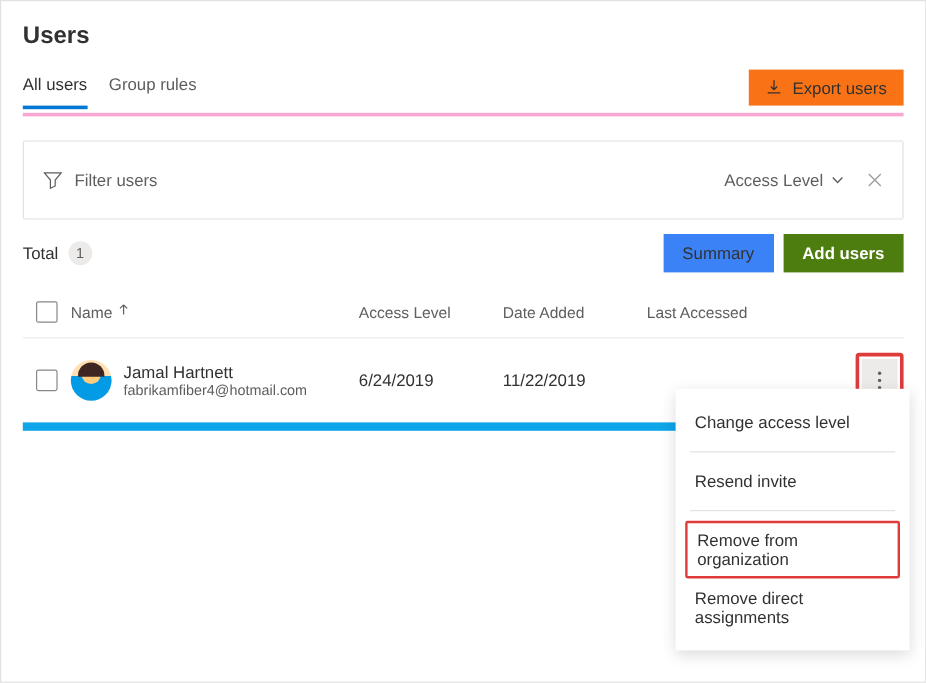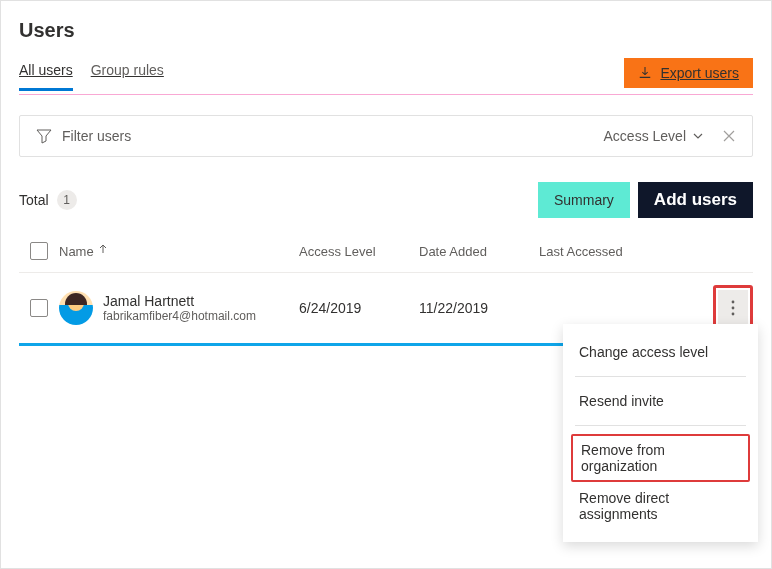--- a/index.html
+++ b/index.html
@@ -1,39 +1,39 @@
 <!DOCTYPE html>
 <html><head>
 <meta charset="utf-8">
 <style>
 * { box-sizing: border-box; margin: 0; padding: 0; }
 body { font-family: "Segoe UI", -apple-system, sans-serif; font-size: 14px; color: #323130; background: #fff; width: 772px; height: 569px; border: 1px solid #e1e1e1; overflow: hidden; position: relative; }
 .container { padding: 18px 18px 0 18px; }
 .page-title { font-size: 20px; font-weight: 600; color: #323130; margin-bottom: 16px; }
-.tab-row { display: flex; align-items: center; border-bottom: 1px solid #f9a8d4; position: relative; text-decoration: underline; }
+.tab-row { display: flex; align-items: center; border-bottom: 3px solid #f9a8d4; position: relative; }
 .tabs { display: flex; gap: 18px; }
 .tab { padding: 0 0 10px 0; font-size: 14px; color: #605e5c; cursor: pointer; border-bottom: 3px solid transparent; }
 .tab.active { color: #323130; border-bottom: 3px solid #0078d4; }
 .export-btn { margin-left: auto; display: flex; align-items: center; gap: 8px; background: #f97316; border: none; padding: 7px 14px; font-size: 14px; cursor: pointer; color: #323130; margin-bottom: 6px; }
-.filter-bar { margin-top: 20px; border: 1px solid #e1e1e1; border-radius: 2px; display: flex; align-items: center; padding: 12px 16px; color: #605e5c; }
+.filter-bar { margin-top: 20px; border: 1px solid #e1e1e1; border-radius: 2px; display: flex; align-items: center; padding: 24px 16px; color: #605e5c; }
 .filter-bar .filt { display: flex; align-items: center; gap: 10px; flex: 1; }
 .filter-right { display: flex; align-items: center; gap: 18px; color: #605e5c; }
 .access-level { display: flex; align-items: center; gap: 6px; cursor: pointer; }
 .close-x { cursor: pointer; color: #a19f9d; }
-.section { margin-top: 25px; }
+.section { margin-top: 12px; }
 .total-row { display: flex; align-items: center; }
 .total-label { font-size: 14px; color: #323130; margin-right: 8px; }
 .badge { background: #edebe9; border-radius: 10px; min-width: 20px; height: 20px; display: inline-flex; align-items: center; justify-content: center; font-size: 12px; color: #605e5c; padding: 0 6px; }
 .btn-group { margin-left: auto; display: flex; gap: 8px; }
-.btn-secondary { background: #5eead4; border: none; padding: 8px 16px; font-size: 14px; cursor: pointer; color: #323130; }
-.btn-primary { background: #0f172a; border: none; padding: 8px 16px; font-size: 17px; cursor: pointer; color: #fff; font-weight: 600; }
+.btn-secondary { background: #3b82f6; border: none; padding: 8px 16px; font-size: 14px; cursor: pointer; color: #323130; }
+.btn-primary { background: #4d7c0f; border: none; padding: 8px 16px; font-size: 14px; cursor: pointer; color: #fff; font-weight: 600; }
 .table { margin-top: 18px; }
 .thead, .trow { display: flex; align-items: center; }
 .thead { color: #605e5c; font-size: 13px; padding: 6px 0 12px 0; }
-.trow { padding: 12px 0; border-top: 1px solid #edebe9; border-bottom: 3px solid #0ea5e9; }
+.trow { padding: 12px 0; border-top: 1px solid #edebe9; border-bottom: 7px solid #0ea5e9; }
 .col-check { width: 40px; display: flex; justify-content: center; }
 .col-name { width: 240px; display: flex; align-items: center; gap: 10px; }
 .col-access { width: 120px; }
 .col-date { width: 120px; }
 .col-last { width: 120px; }
 .col-actions { margin-left: auto; width: 40px; display: flex; justify-content: center; }
 .checkbox { width: 18px; height: 18px; border: 1px solid #8a8886; border-radius: 2px; background: #fff; cursor: pointer; display: inline-block; }
 .sort { display: inline-flex; gap: 4px; cursor: pointer; }
 .avatar { width: 34px; height: 34px; border-radius: 50%; background: linear-gradient(#ffe0b2 40%, #039be5 40%); position: relative; overflow: hidden; flex-shrink: 0; }
 .avatar::before { content: ""; position: absolute; top: 4px; left: 9px; width: 16px; height: 16px; background: #ffcc80; border-radius: 50%; }

